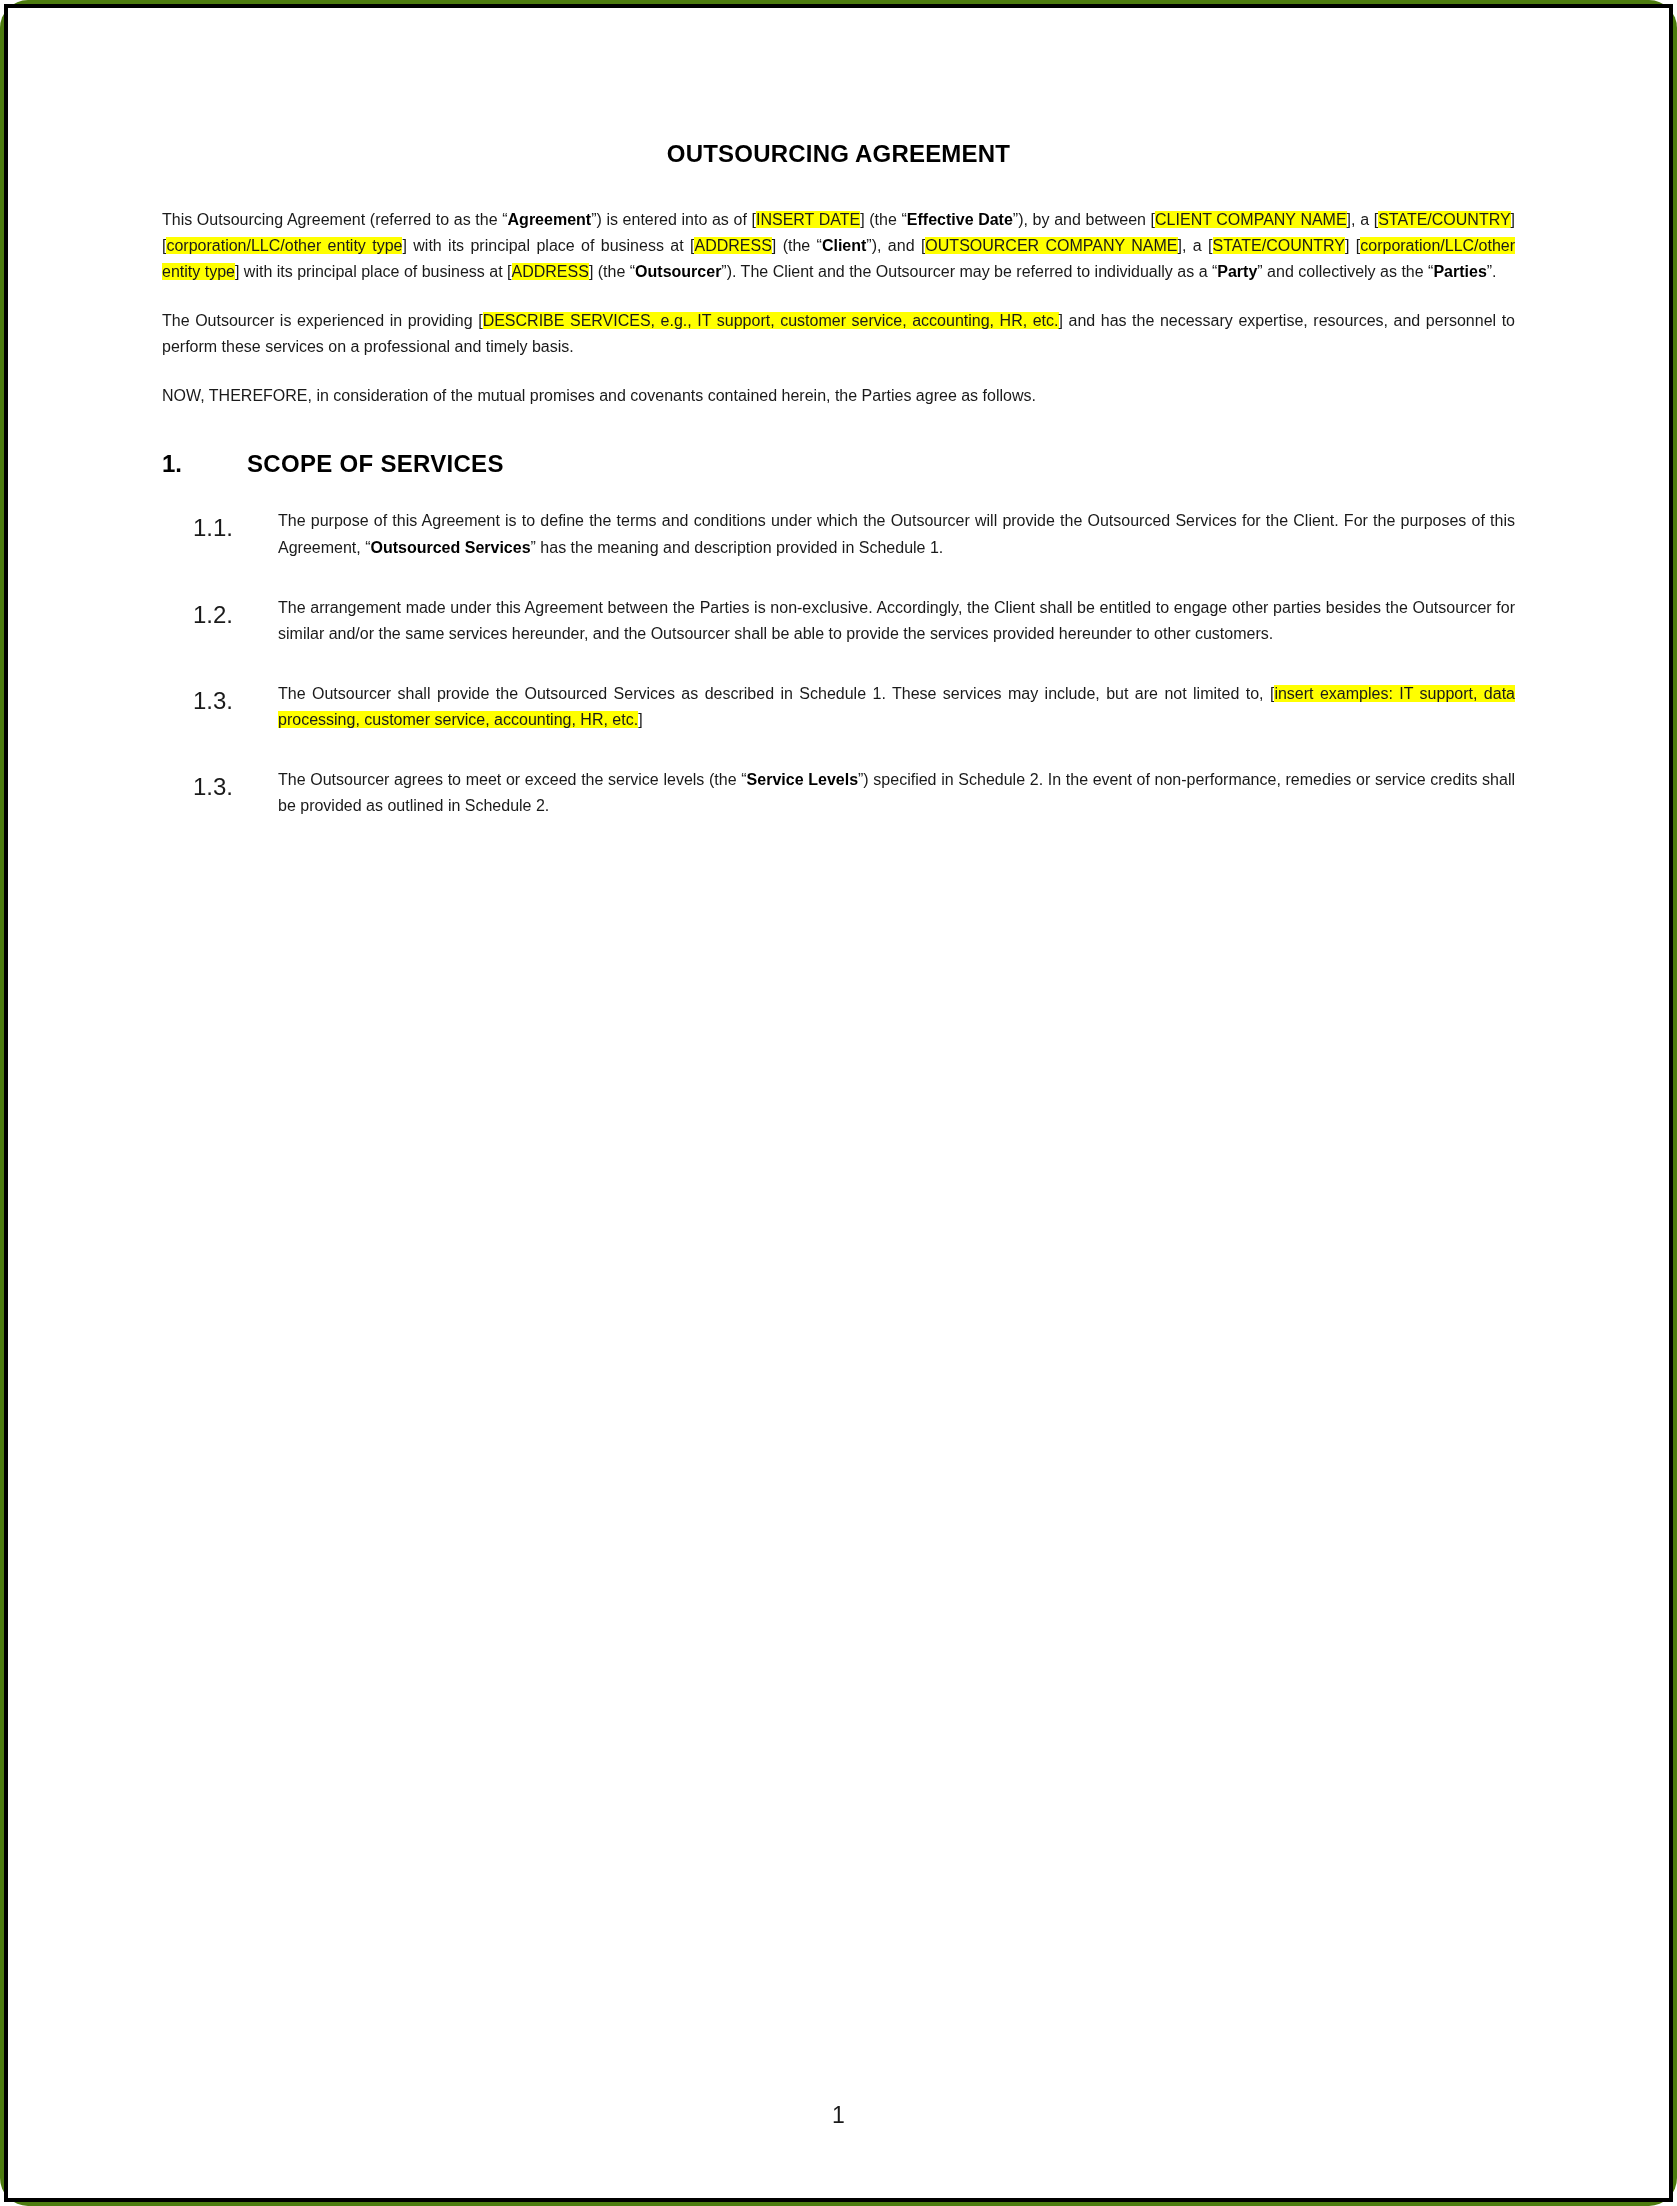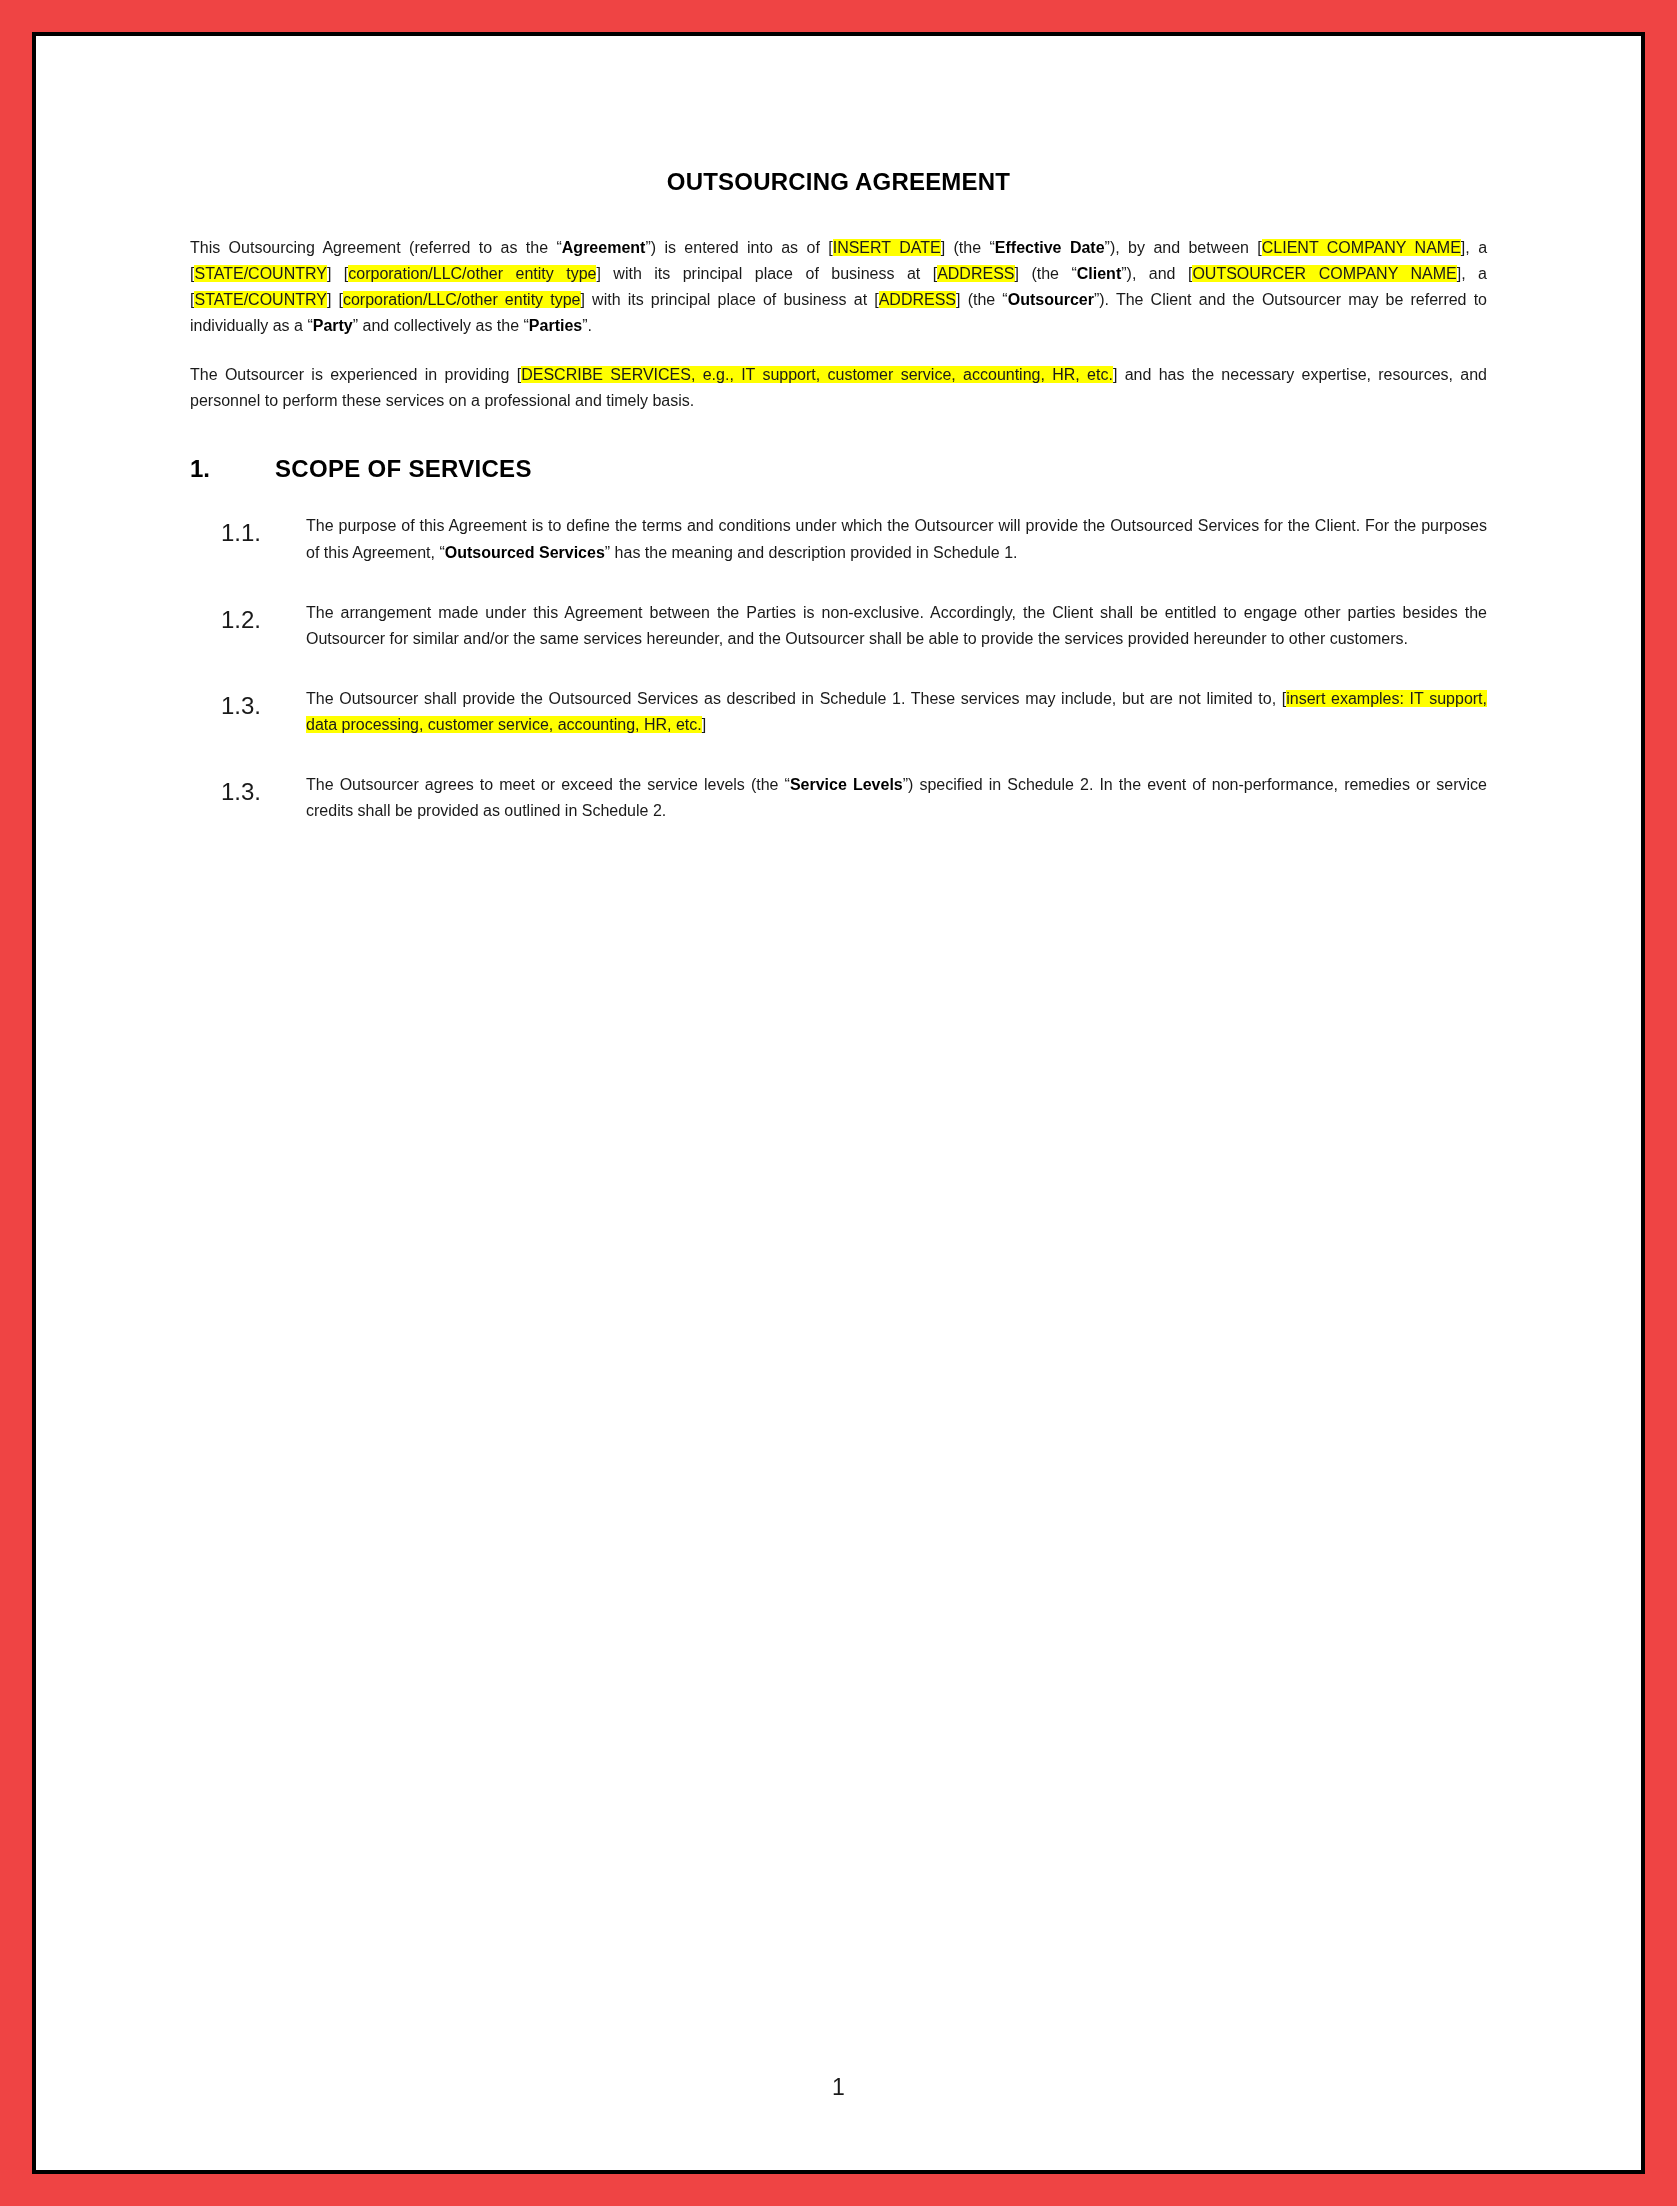--- a/index.html
+++ b/index.html
@@ -7,23 +7,24 @@
     padding: 0;
     background: #ffffff;
   }
   body {
     font-family: "Liberation Sans", sans-serif;
   }
   .page {
     position: relative;
     width: 1677px;
     height: 2206px;
-    background: #ef4444;
+    background: #4d7c0f;
     box-sizing: border-box;
-    padding: 32px;
+    padding: 4px;
+    border-radius: 28px;
   }
   .sheet {
     position: relative;
     width: 100%;
     height: 100%;
     box-sizing: border-box;
     border: 4.4px solid #000000;
     background: #ffffff;
     padding: 132px 154px 53px 154px;
   }
@@ -102,20 +103,21 @@
   <div class="sheet">
 
     <div class="doc-title">OUTSOURCING AGREEMENT</div>
 
     <p class="para"><span>This Outsourcing Agreement (referred to as the “</span><b>Agreement</b><span>”) is entered into as of [</span><span class="hl">INSERT DATE</span><span>] (the “</span><b>Effective Date</b><span>”), by and between [</span><span class="hl">CLIENT COMPANY NAME</span><span>], a [</span><span class="hl">STATE/COUNTRY</span><span>] [</span><span class="hl">corporation/LLC/other entity type</span><span>] with its principal place of business at [</span><span class="hl">ADDRESS</span><span>] (the “</span><b>Client</b><span>”), and [</span><span class="hl">OUTSOURCER COMPANY NAME</span><span>], a [</span><span class="hl">STATE/COUNTRY</span><span>] [</span><span class="hl">corporation/LLC/other entity type</span><span>] with its principal place of business at [</span><span class="hl">ADDRESS</span><span>] (the “</span><b>Outsourcer</b><span>”). The Client and the Outsourcer may be referred to individually as a “</span><b>Party</b><span>” and collectively as the “</span><b>Parties</b><span>”.</span></p>
 
 
     <p class="para"><span>The Outsourcer is experienced in providing [</span><span class="hl">DESCRIBE SERVICES, e.g., IT support, customer service, accounting, HR, etc.</span><span>] and has the necessary expertise, resources, and personnel to perform these services on a professional and timely basis.</span></p>
 
 
+    <p class="para">NOW, THEREFORE, in consideration of the mutual promises and covenants contained herein, the Parties agree as follows.</p>
 
     <div class="section-head">
       <span class="section-num">1.</span>
       <span class="section-title">SCOPE OF SERVICES</span>
     </div>
 
     <div class="clause">
       <div class="clause-num">1.1.</div>
       <div class="clause-body"><span>The purpose of this Agreement is to define the terms and conditions under which the Outsourcer will provide the Outsourced Services for the Client. For the purposes of this Agreement, “</span><b>Outsourced Services</b><span>” has the meaning and description provided in Schedule 1.</span></div>
     </div>

